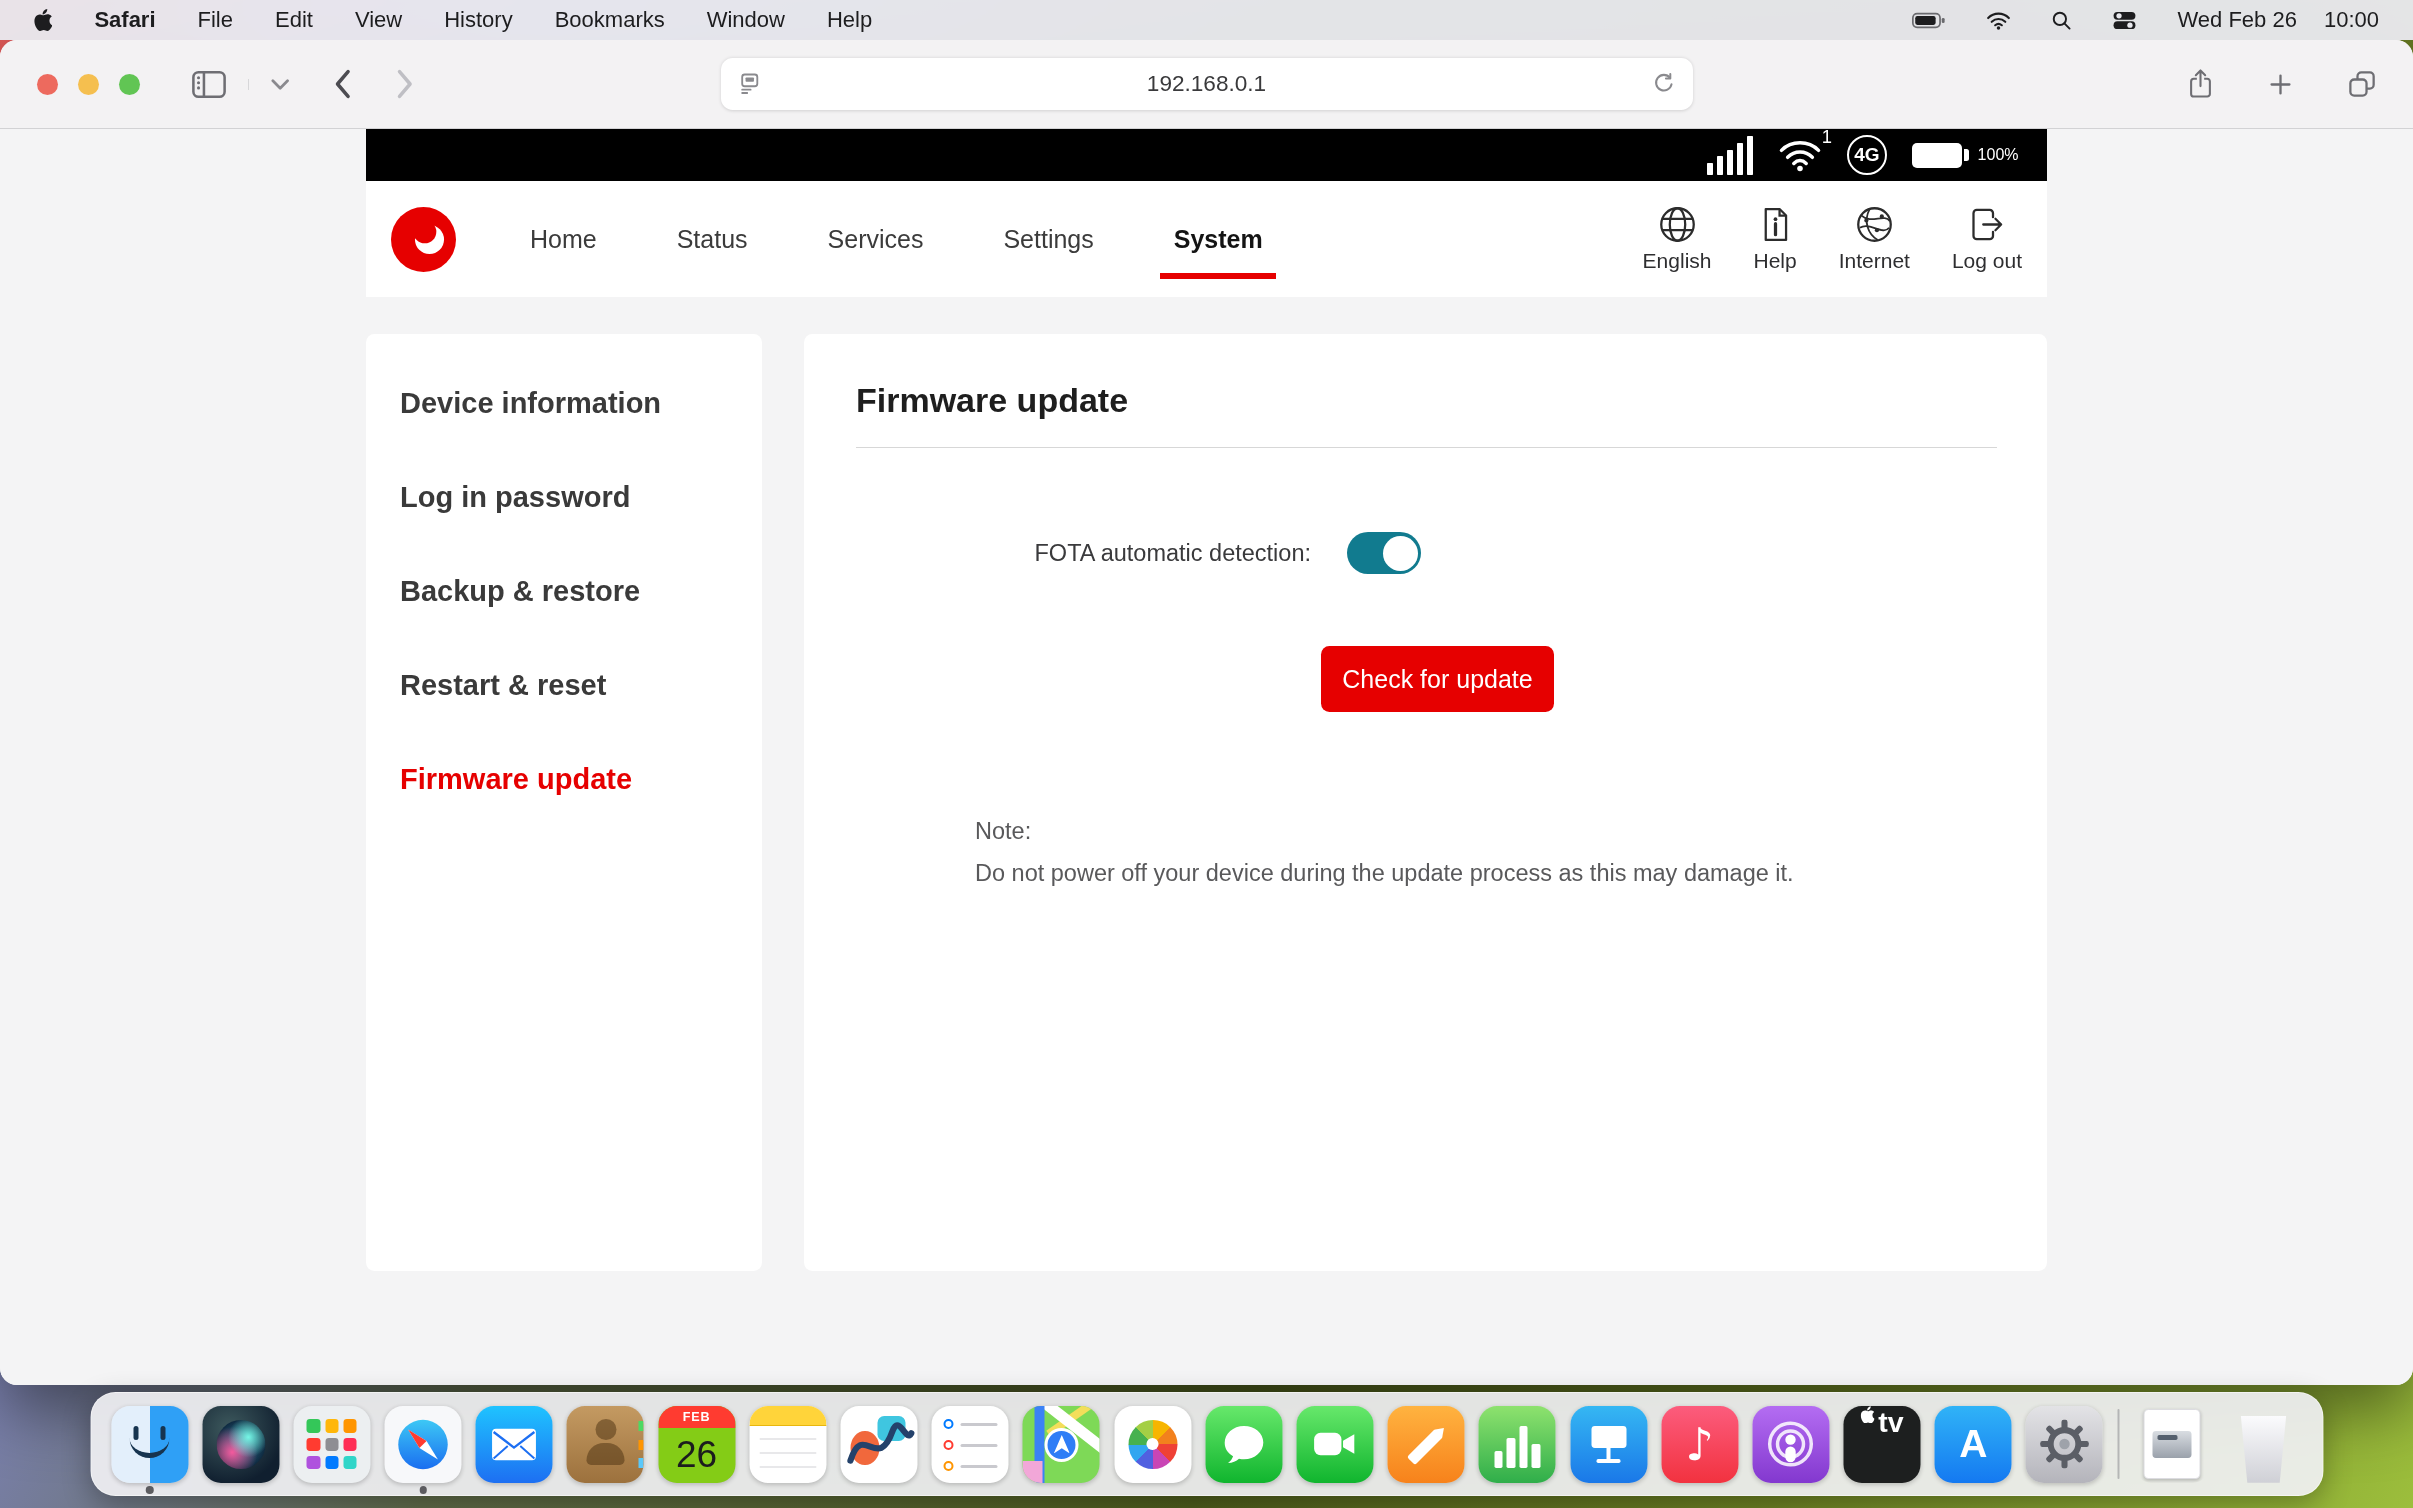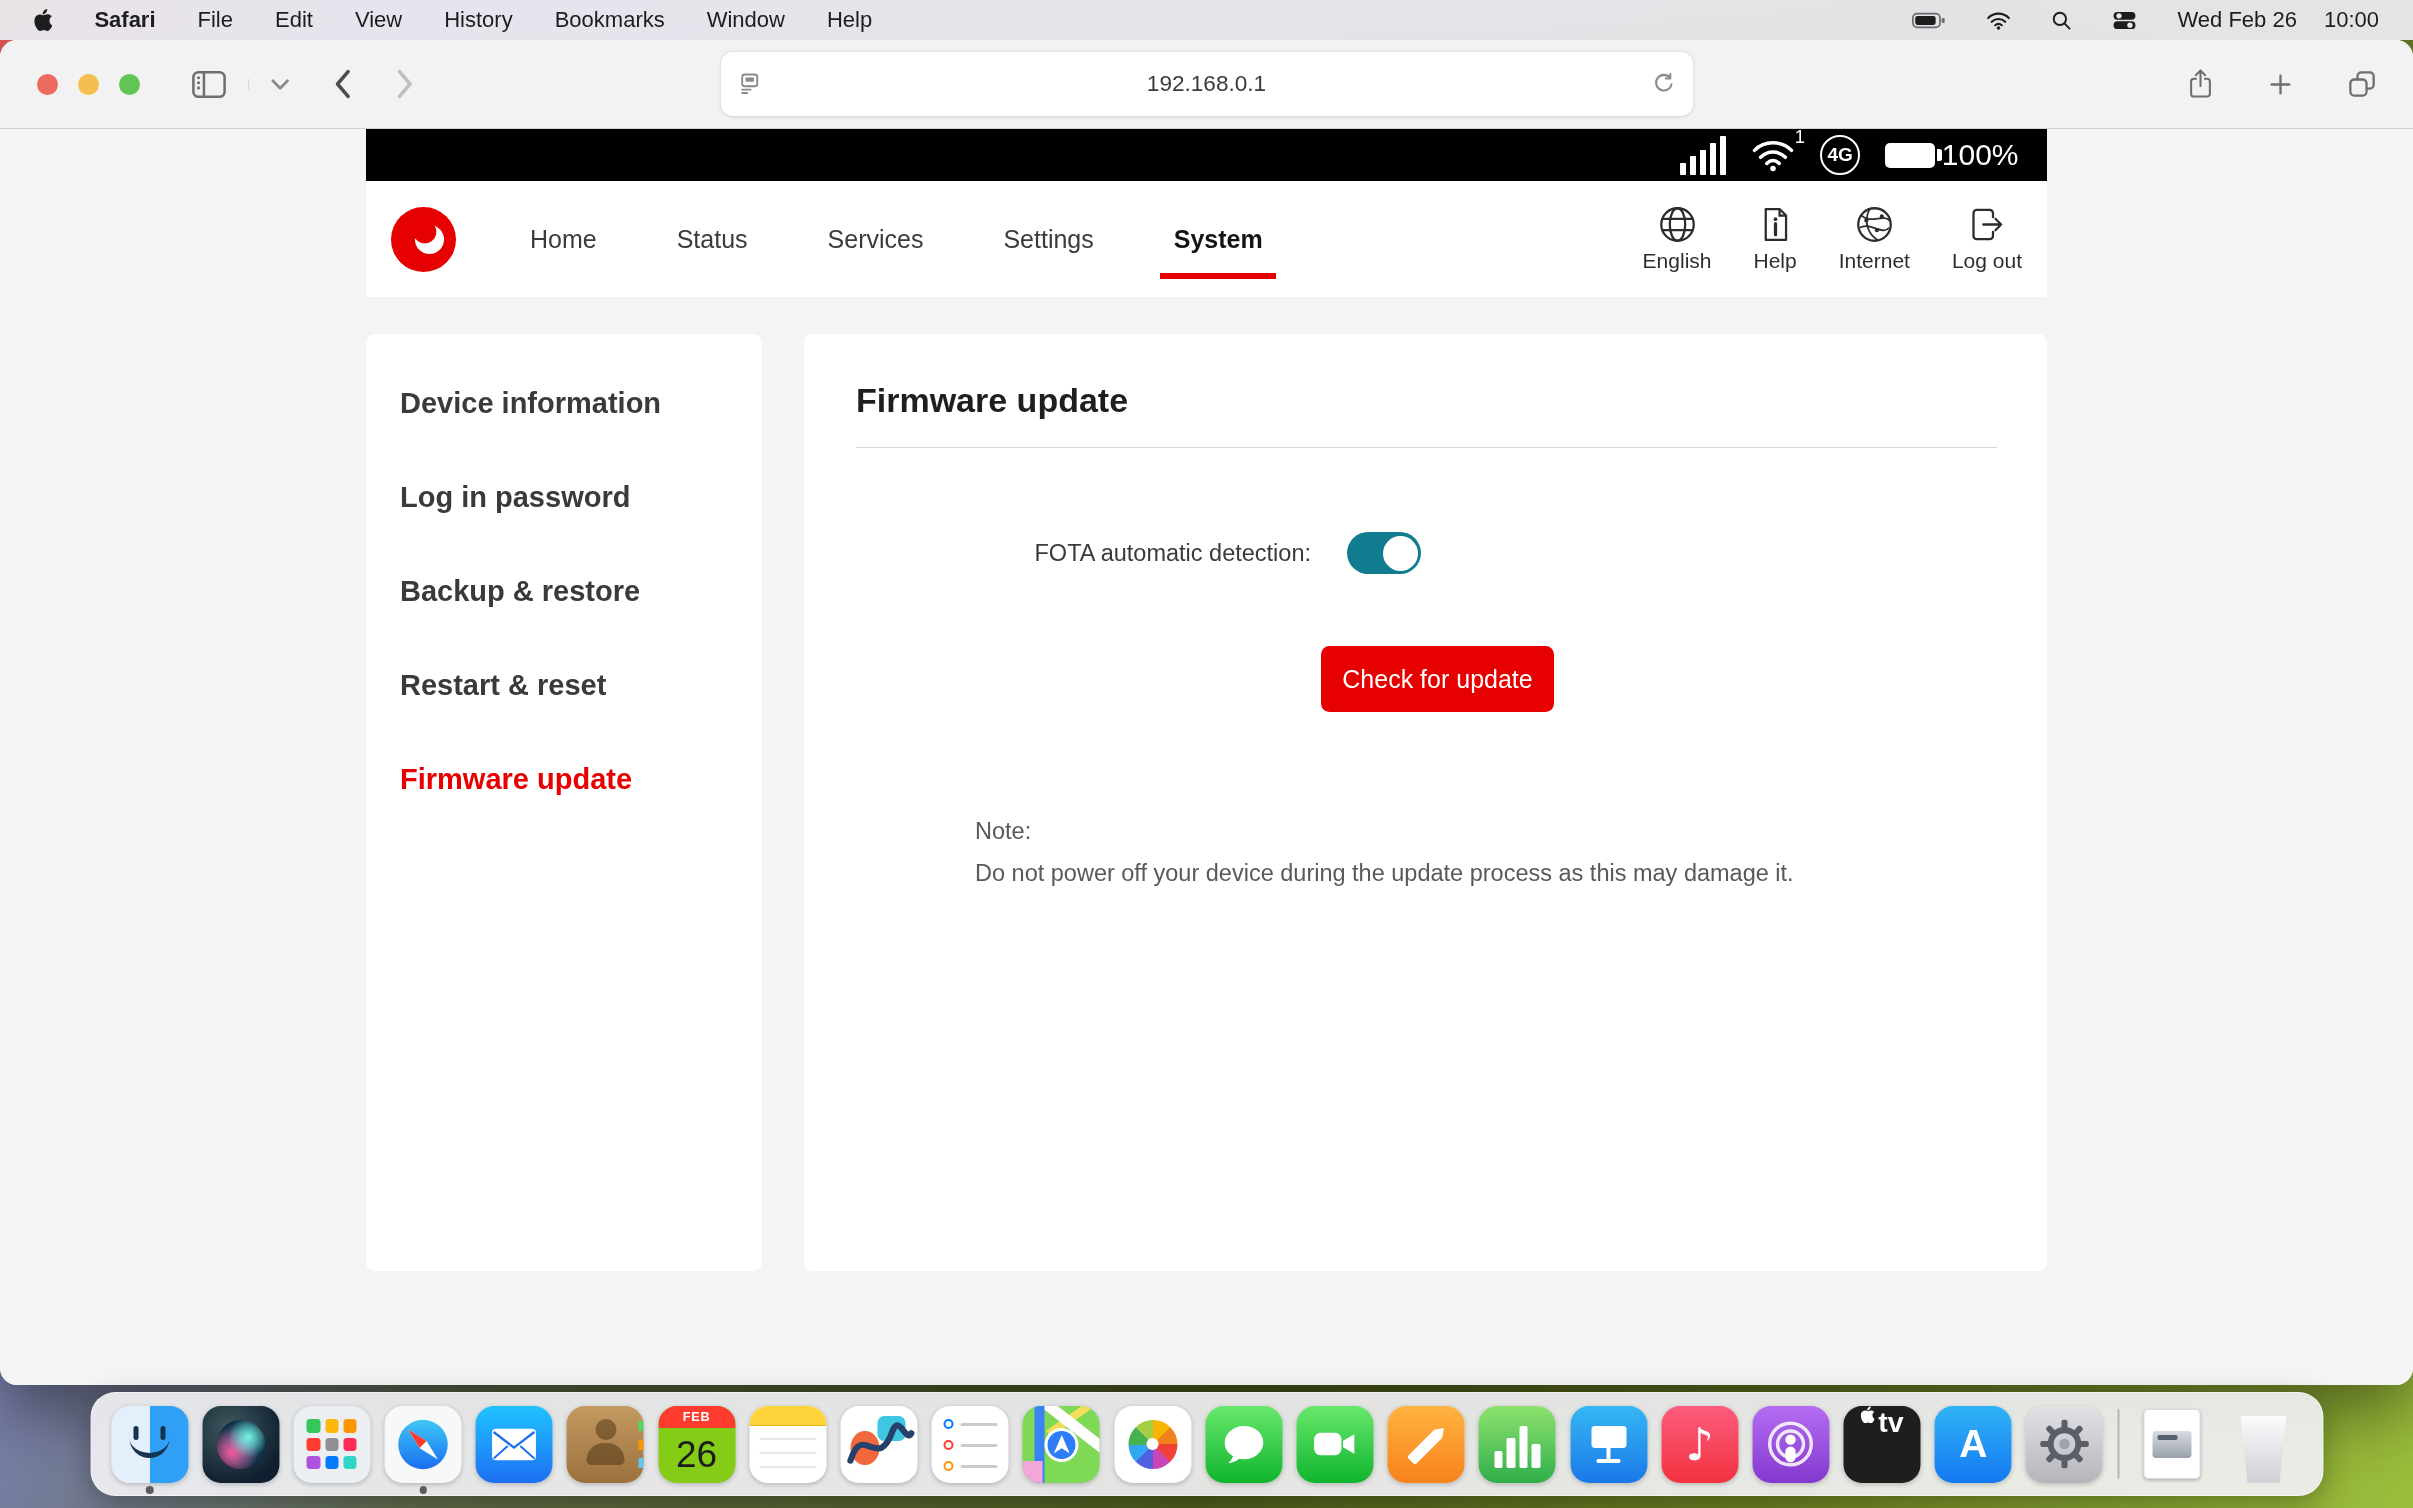--- a/index.html
+++ b/index.html
@@ -25,41 +25,41 @@
     border-bottom:0.8px solid #d2d2d4; display:flex; align-items:center;
     padding:0 37px; position:relative; }
   .traffic { display:flex; gap:20px; }
   .tl { width:21px; height:21px; border-radius:50%; }
   .tl.red{ background:#ed6a5e; } .tl.yellow{ background:#f5bf4f; } .tl.green{ background:#61c554; }
   .tb-ic { display:flex; align-items:center; justify-content:center; }
   .tb-sidebar { margin-left:52px; }
   .tb-chevron { margin-left:22px; padding-left:22px; border-left:0.8px solid #d7d7d9; }
   .tb-back { margin-left:45px; } .tb-fwd { margin-left:44px; }
   .url-field { position:absolute; left:50%; top:50%; transform:translate(-50%,-50%);
-    width:972px; height:64px; background:#fff; border-radius:11.7px;
+    width:972px; height:52px; background:#fff; border-radius:11.7px;
     box-shadow:0 0.8px 3.4px rgba(0,0,0,.14); display:flex; align-items:center; padding:0 17px; }
   .url-text { flex:1; text-align:center; font-size:22.6px; color:#3a3a3c; }
   .tb-right { margin-left:auto; display:flex; align-items:center; gap:55px; }
 
   
   .browser-content { flex:1; background:#f4f4f5; overflow:hidden; }
   .site { width:1681px; margin:0 auto; }
   .status-strip { height:52px; background:#000; display:flex; align-items:center;
     justify-content:flex-end; gap:25px; padding-right:28.5px; }
   .sig-bars { display:flex; align-items:flex-end; gap:4.2px; }
   .sig-bars span { width:5.9px; background:#fff; border-radius:0.8px; }
   .wifi-wrap { position:relative; }
   .wifi-sup { position:absolute; top:-11.7px; right:-10px; color:#fff; font-size:18.4px; }
   .badge-4g { width:40px; height:40px; border:2.5px solid #fff; border-radius:50%;
     color:#fff; font-size:19px; font-weight:700; display:flex; align-items:center; justify-content:center; }
   .battery-page { display:flex; align-items:center; gap:6.7px; }
   .bat-body { width:50px; height:25px; background:#fff; border-radius:5px; position:relative; }
   .bat-body::after { content:""; position:absolute; right:-6.7px; top:6.7px; width:5px; height:11.7px;
     background:#fff; border-radius:0 2.5px 2.5px 0; }
-  .bat-label { color:#fff; font-size:30px; }
+  .bat-label { color:#fff; font-size:16px;margin-left:9px; }
 
   .site-header { height:116px; background:#fff; display:flex; align-items:center; padding:0 25px; }
   .nav { display:flex; height:100%; margin-left:74px; }
   .nav-item { display:flex; align-items:center; margin-right:80px; font-size:25px;
     color:#3b3b3b; position:relative; cursor:pointer; }
   .nav-item.active { font-weight:700; color:#141414; }
   .nav-item.active::after { content:""; position:absolute; left:-13.4px; right:-13.4px; bottom:18.4px;
     height:5.9px; background:#e60000; }
   .utility { margin-left:auto; display:flex; gap:42px; }
   .util-item { display:flex; flex-direction:column; align-items:center; gap:5.9px;

